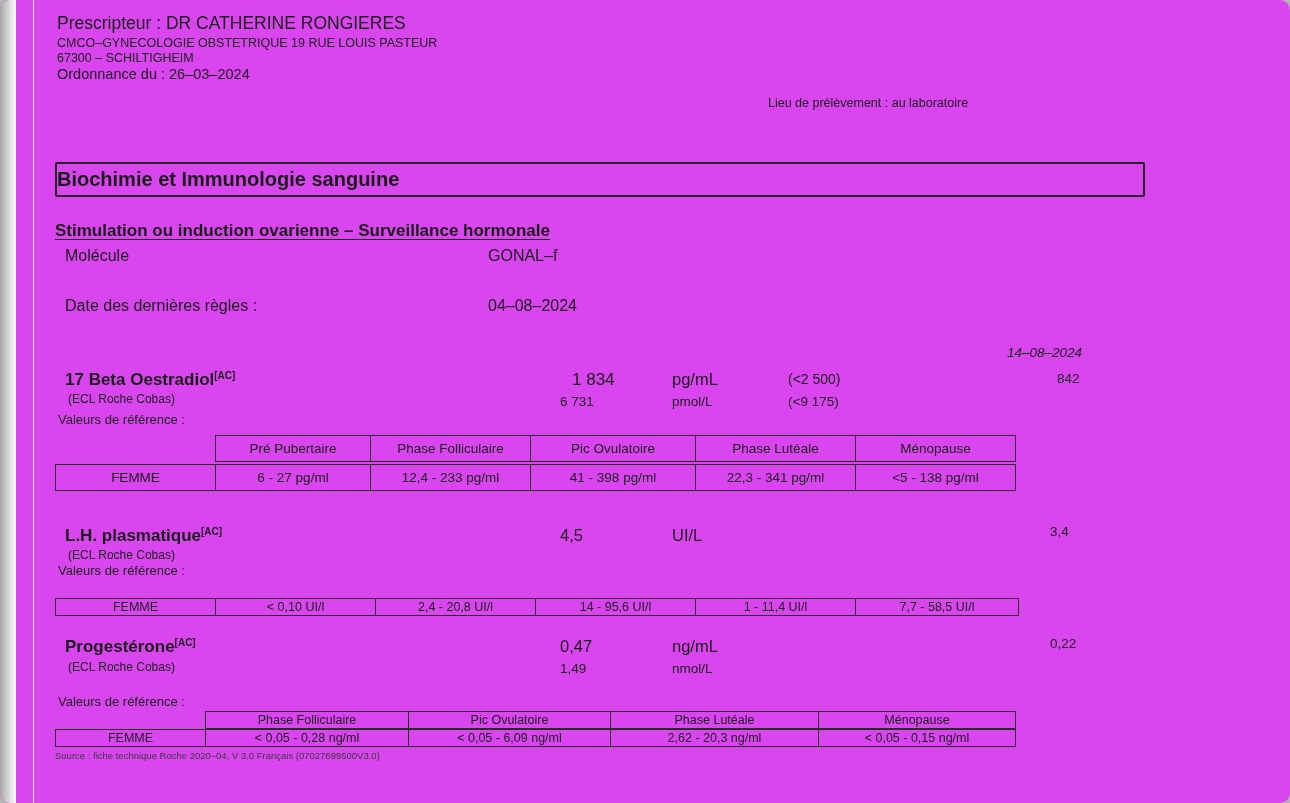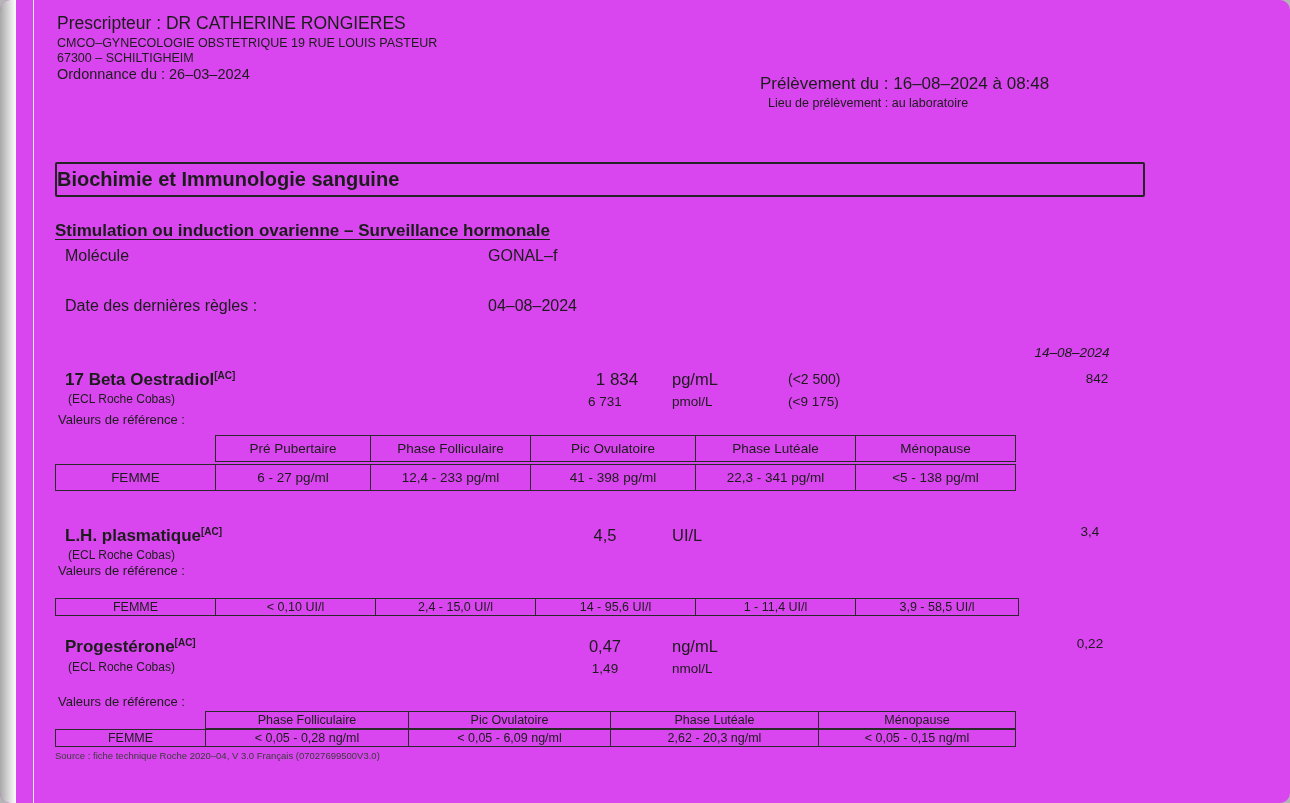--- a/index.html
+++ b/index.html
@@ -13,21 +13,21 @@
     color:#1c1c1c;
   }
   .edge{
     position:absolute;left:0;top:0;bottom:0;width:16px;
     background:linear-gradient(to right,#a8a8a8 0%,#cfcfcf 45%,#ffffff 100%);
   }
   .edgeline{position:absolute;left:33px;top:0;bottom:0;width:1px;background:#ececec;}
   .abs{position:absolute;white-space:nowrap;}
   .b{font-weight:bold;}
   .it{font-style:italic;}
-  .r{text-align:center;}
+  .r{text-align:left;}
   sup.flag{font-size:10px;font-weight:bold;vertical-align:6px;letter-spacing:0;}
   .titlebox{
     position:absolute;left:55px;top:162px;width:1086px;height:31px;
     border:2px solid #242424;border-radius:2px;
     line-height:31px;font-size:20px;font-weight:bold;
   }
   .heading{
     position:absolute;left:55px;top:221px;
     font-size:17px;font-weight:bold;text-decoration:underline;
     text-underline-offset:3px;
@@ -44,21 +44,20 @@
 <body>
 
 <div id="page">
   <div class="edge"></div>
   <div class="edgeline"></div>
 
   <div class="abs" style="left:57px;top:13px;font-size:17.5px;">Prescripteur : DR CATHERINE RONGIERES</div>
   <div class="abs" style="left:57px;top:36px;font-size:12.5px;">CMCO–GYNECOLOGIE OBSTETRIQUE 19 RUE LOUIS PASTEUR</div>
   <div class="abs" style="left:57px;top:51px;font-size:12.5px;">67300 – SCHILTIGHEIM</div>
   <div class="abs" style="left:57px;top:66px;font-size:14.5px;">Ordonnance du : 26–03–2024</div>
-  <div class="abs" style="left:760px;top:74px;font-size:17px;">Prélèvement du : 16–08–2024 à 08:48</div>
   <div class="abs" style="left:768px;top:96px;font-size:12.5px;">Lieu de prélèvement : au laboratoire</div>
 
   <div class="titlebox">Biochimie et Immunologie sanguine</div>
 
   <div class="heading">Stimulation ou induction ovarienne – Surveillance hormonale</div>
   <div class="abs" style="left:65px;top:247px;font-size:16px;">Molécule</div>
   <div class="abs" style="left:488px;top:247px;font-size:16px;">GONAL–f</div>
   <div class="abs" style="left:65px;top:297px;font-size:16px;">Date des dernières règles :</div>
   <div class="abs" style="left:488px;top:297px;font-size:16px;">04–08–2024</div>
 
@@ -131,24 +130,24 @@
         <col style="width:160px">
         <col style="width:160px">
         <col style="width:160px">
         <col style="width:160px">
         <col style="width:163px">
       </colgroup>
     <tbody>
         <tr>
       <td>FEMME</td>
       <td>&lt; 0,10 UI/l</td>
-      <td>2,4 - 15,0 UI/l</td>
+      <td>2,4 - 20,8 UI/l</td>
       <td>14 - 95,6 UI/l</td>
       <td>1 - 11,4 UI/l</td>
-      <td>3,9 - 58,5 UI/l</td>
+      <td>7,7 - 58,5 UI/l</td>
     </tr>
   </tbody>
     </table>
 
   <div class="abs b" style="left:65px;top:637px;font-size:17px;">
     <span>Progestérone</span><sup class="flag">[AC]</sup>
   </div>
   <div class="abs" style="left:68px;top:660px;font-size:12px;">(ECL Roche Cobas)</div>
   <div class="abs r" style="left:560px;top:637px;width:90px;font-size:16.5px;">0,47</div>
   <div class="abs" style="left:672px;top:637px;font-size:16.5px;">ng/mL</div>

